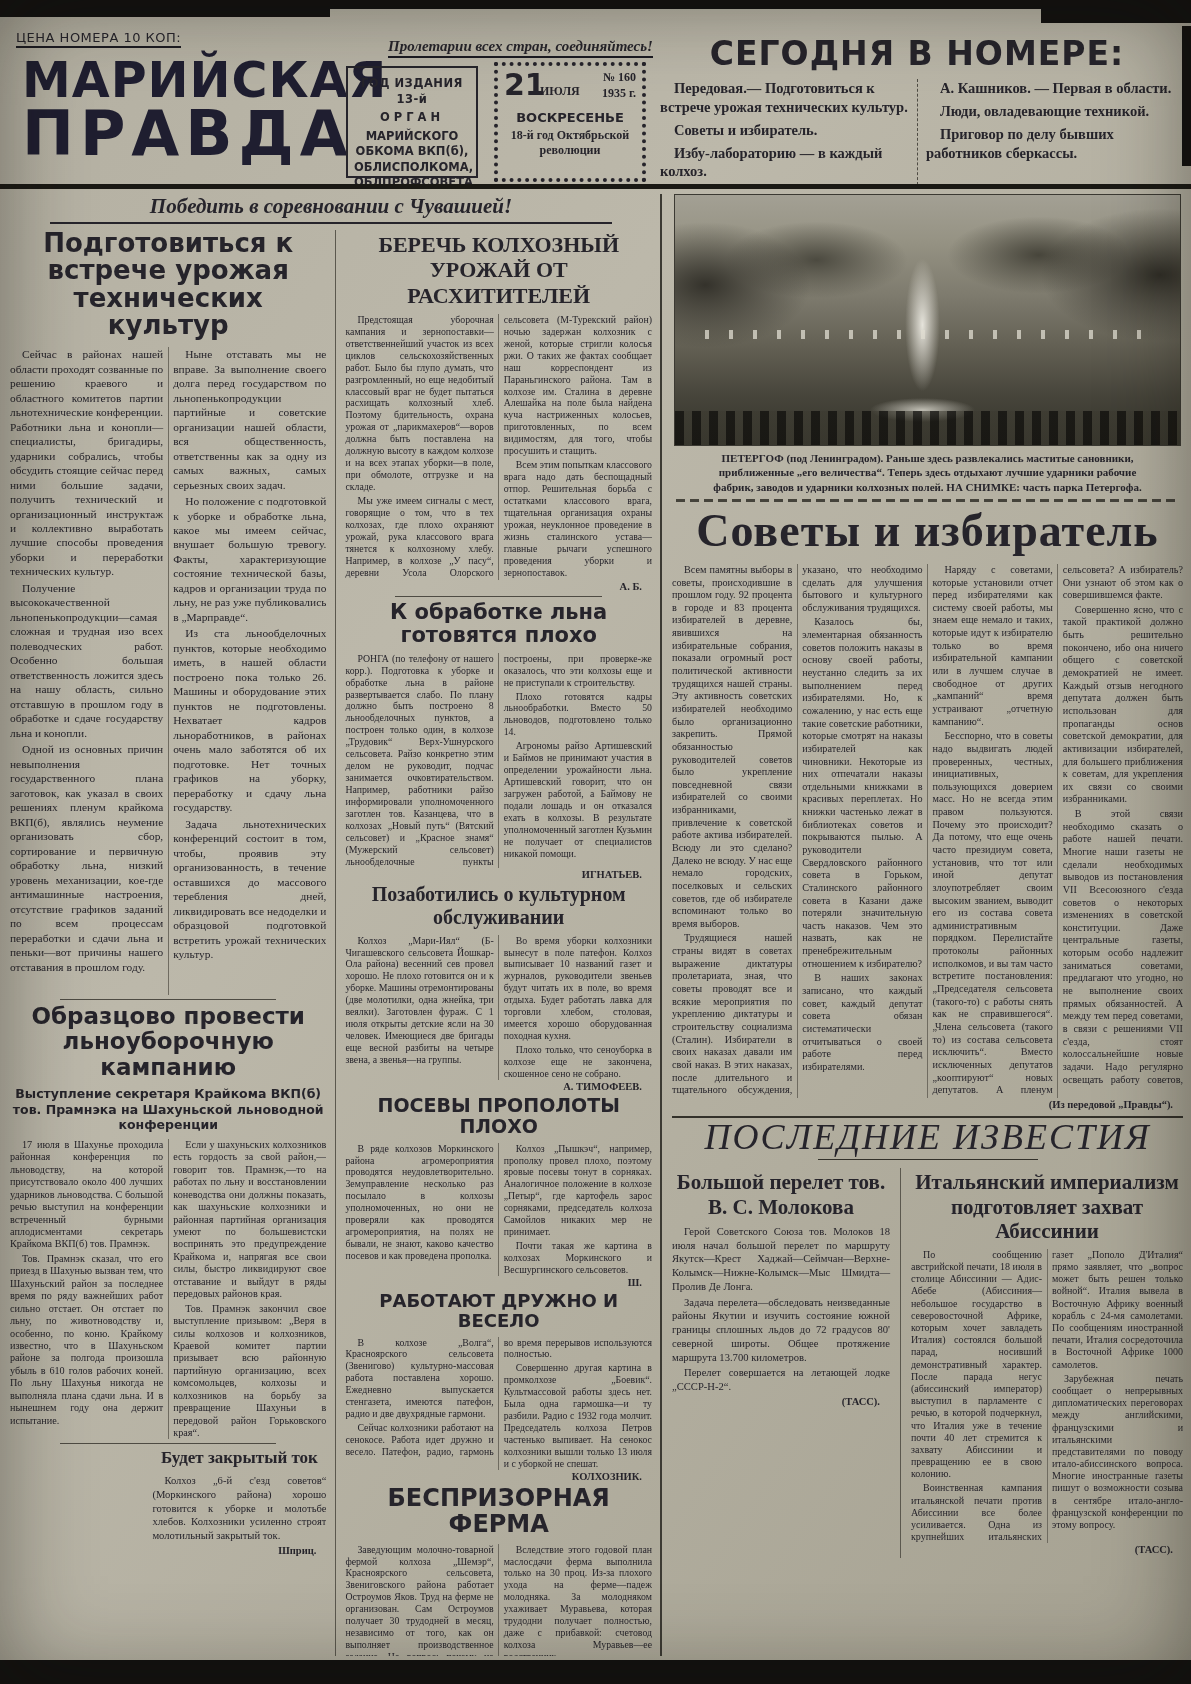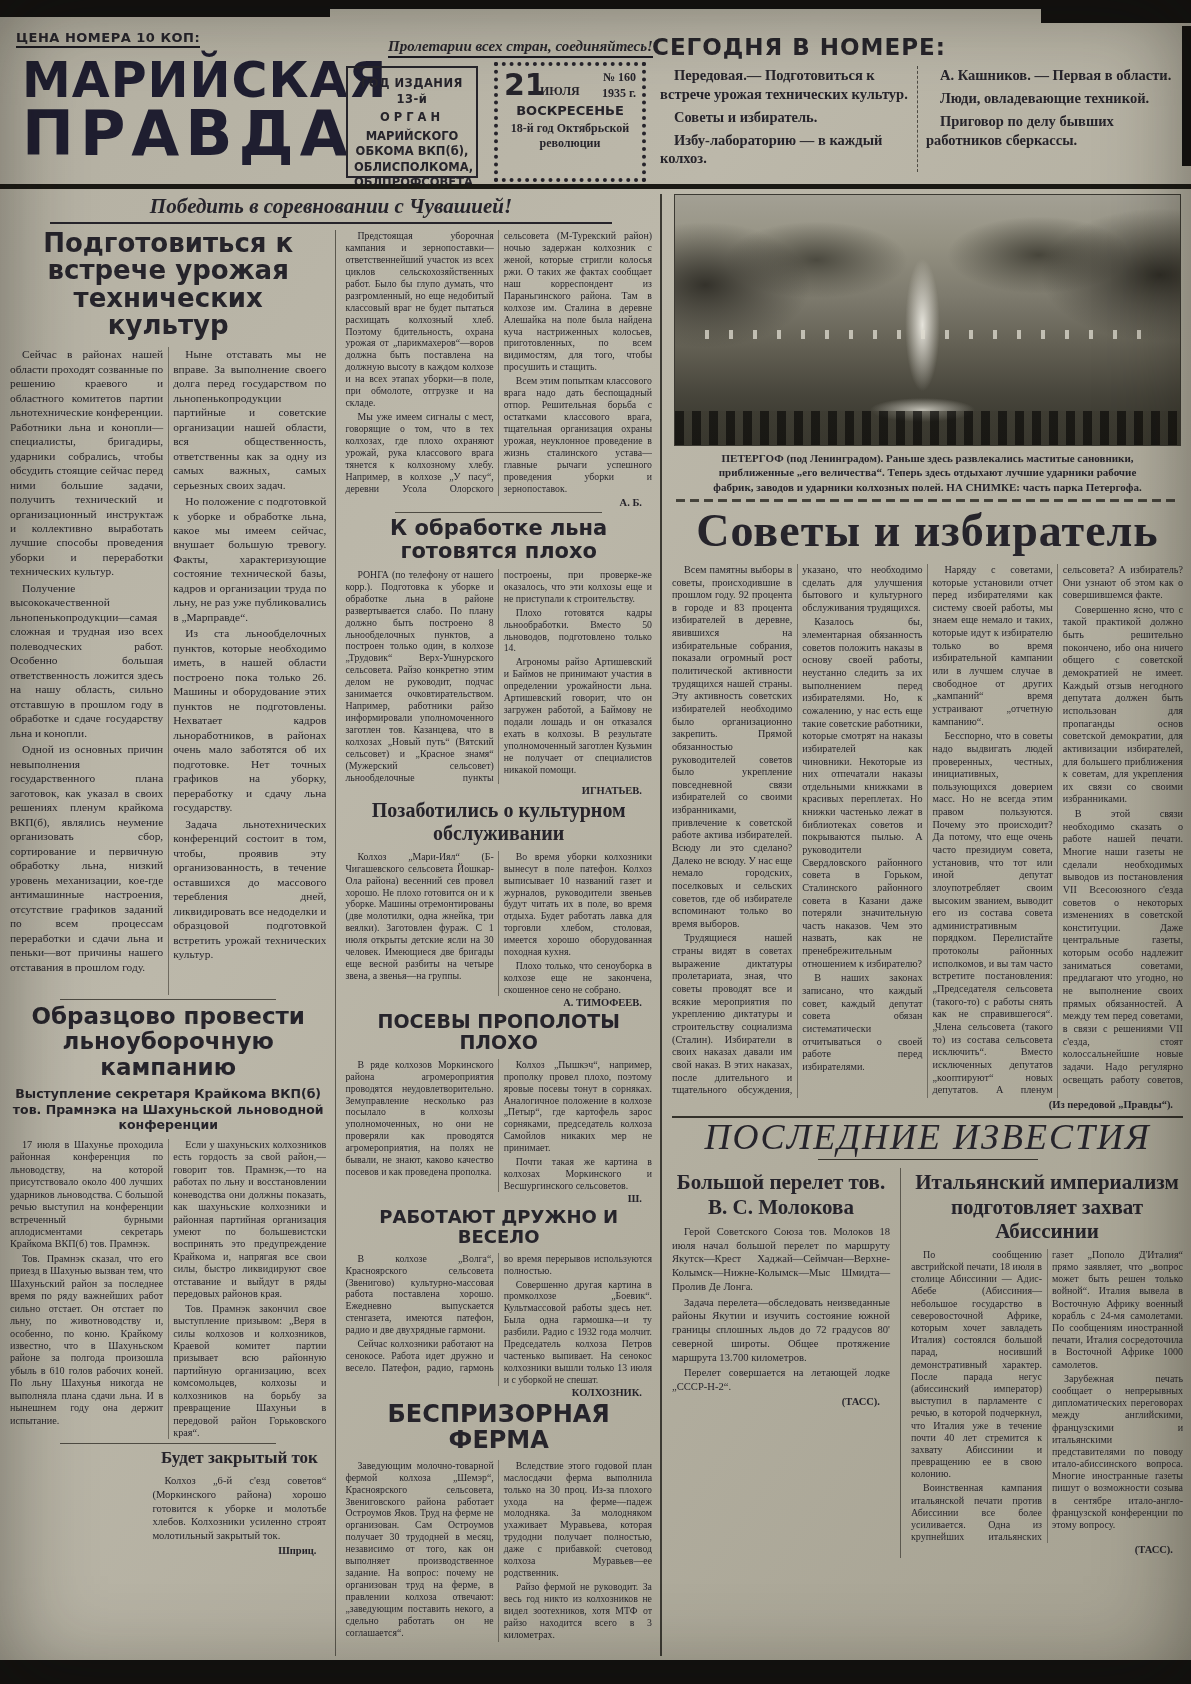--- a/index.html
+++ b/index.html
@@ -4,42 +4,42 @@
 <style>
   html,body{margin:0;padding:0;background:#0e0d0b;}
   .page{position:relative;width:1191px;height:1684px;margin:0 auto;overflow:hidden;
         background:linear-gradient(125deg,#b4b0a2 0%,#bcb8aa 35%,#b2ae9f 65%,#a5a191 100%);
         color:#26242b;font-family:"Liberation Serif","DejaVu Serif",serif;}
   .page::after{content:"";position:absolute;inset:0;pointer-events:none;
         box-shadow:inset 0 0 90px rgba(20,18,12,.45);}
   .artifact{position:absolute;background:#121110;}
   
   .price{position:absolute;left:16px;top:30px;font-family:"DejaVu Sans",sans-serif;
-         font-weight:700;font-size:13px;letter-spacing:.5px;border-bottom:2px solid #1c1b22;padding-bottom:1px;}
+         font-weight:400;font-size:13px;letter-spacing:.5px;border-bottom:2px solid #1c1b22;padding-bottom:1px;}
   .slogan{position:absolute;left:388px;top:38px;font-style:italic;font-weight:700;font-size:15px;
           border-bottom:2px solid #1c1b22;padding-bottom:1px;}
   .masthead{position:absolute;left:22px;top:58px;width:315px;color:#1f1e30;
             font-family:"DejaVu Sans",sans-serif;font-weight:800;line-height:.95;}
   .masthead .m1{font-size:49px;letter-spacing:1px;}
   .masthead .m2{font-size:62px;letter-spacing:6px;}
   .organ-box{position:absolute;left:346px;top:66px;width:132px;height:112px;border:2px solid #26242b;
              text-align:center;font-family:"DejaVu Sans",sans-serif;font-weight:700;font-size:11.5px;
              line-height:1.35;padding:8px 6px;box-sizing:border-box;}
   .organ-box .o1{letter-spacing:.5px;}
   .organ-box .o2{letter-spacing:4px;margin:3px 0;}
   .issue-box{position:absolute;left:494px;top:62px;width:152px;height:120px;border:4px dotted #26242b;
              box-sizing:border-box;padding:4px 6px;text-align:center;font-weight:700;}
   .issue-top{display:flex;justify-content:space-between;align-items:flex-start;}
   .issue-day{font-family:"DejaVu Sans",sans-serif;font-size:30px;font-weight:800;line-height:1;}
   .issue-month{font-size:12px;margin-top:14px;margin-left:-28px;}
   .issue-nums{text-align:right;font-size:12px;line-height:1.3;}
-  .issue-weekday{font-family:"DejaVu Sans",sans-serif;font-size:13px;font-weight:800;margin-top:2px;}
+  .issue-weekday{font-family:"DejaVu Sans",sans-serif;font-size:13px;font-weight:800;margin-top:9px;}
   .issue-era{font-size:12px;line-height:1.2;margin-top:3px;font-weight:700;}
   .today-box{position:absolute;left:652px;top:34px;width:530px;}
-  .today-title{text-align:left;font-family:"DejaVu Sans",sans-serif;font-weight:800;font-size:23px;
+  .today-title{text-align:center;font-family:"DejaVu Sans",sans-serif;font-weight:800;font-size:33px;
                letter-spacing:1px;margin-bottom:6px;}
   .today-cols{display:flex;}
   .today-col{width:50%;box-sizing:border-box;padding:0 8px;}
   .today-col + .today-col{border-left:1px dashed #4e4b43;}
   .today-col p{margin:0 0 4px;text-indent:14px;font-size:14.5px;font-weight:600;line-height:1.3;}
   .header-rule{position:absolute;left:0;right:0;top:184px;height:5px;background:#1a1914;}
   
   .main{position:absolute;left:10px;right:8px;top:194px;bottom:28px;display:flex;gap:8px;}
   .zone-left{width:642px;flex:0 0 auto;display:flex;flex-direction:column;overflow:hidden;}
   .kicker{text-align:center;font-style:italic;font-weight:700;font-size:21px;margin:0 40px 6px;
@@ -185,20 +185,21 @@
             <h3 class="a-title-caps">Будет закрытый ток</h3>
             <div class="body1">
                 <p class="para">Колхоз „6-й с'езд советов“ (Моркинского района) хорошо готовится к уборке и молотьбе хлебов. Колхозники усиленно строят молотильный закрытый ток.</p>
               </div>
             <div class="sign">Шприц.</div>
           </article>
         </div>
 
         <div class="strip">
           <article>
+            <h2 class="a-title-caps">БЕРЕЧЬ КОЛХОЗНЫЙ УРОЖАЙ ОТ РАСХИТИТЕЛЕЙ</h2>
             <div class="body2">
                 <p class="para">Предстоящая уборочная кампания и зернопоставки—ответственнейший участок из всех циклов сельскохозяйственных работ. Было бы глупо думать, что разгромленный, но еще недобитый классовый враг не будет пытаться расхищать колхозный хлеб. Поэтому бдительность, охрана урожая от „парикмахеров“—воров должна быть поставлена на должную высоту в каждом колхозе и на всех этапах уборки—в поле, при обмолоте, отгрузке и на складе.</p>
                 <p class="para">Мы уже имеем сигналы с мест, говорящие о том, что в тех колхозах, где плохо охраняют урожай, рука классового врага тянется к колхозному хлебу. Например, в колхозе „У пасу“, деревни Усола Олорского сельсовета (М-Турекский район) ночью задержан колхозник с женой, которые стригли колосья ржи. О таких же фактах сообщает наш корреспондент из Параньгинского района. Там в колхозе им. Сталина в деревне Алешайка на поле была найдена куча настриженных колосьев, приготовленных, по всем видимостям, для того, чтобы просушить и стащить.</p>
                 <p class="para">Всем этим попыткам классового врага надо дать беспощадный отпор. Решительная борьба с остатками классового врага, тщательная организация охраны урожая, неуклонное проведение в жизнь сталинского устава—главные рычаги успешного проведения уборки и зернопоставок.</p>
               </div>
             <div class="sign">А. Б.</div>
           </article>
           <hr class="rule">
           <article>
             <h2 class="a-title-sans">К обработке льна готовятся плохо</h2>

